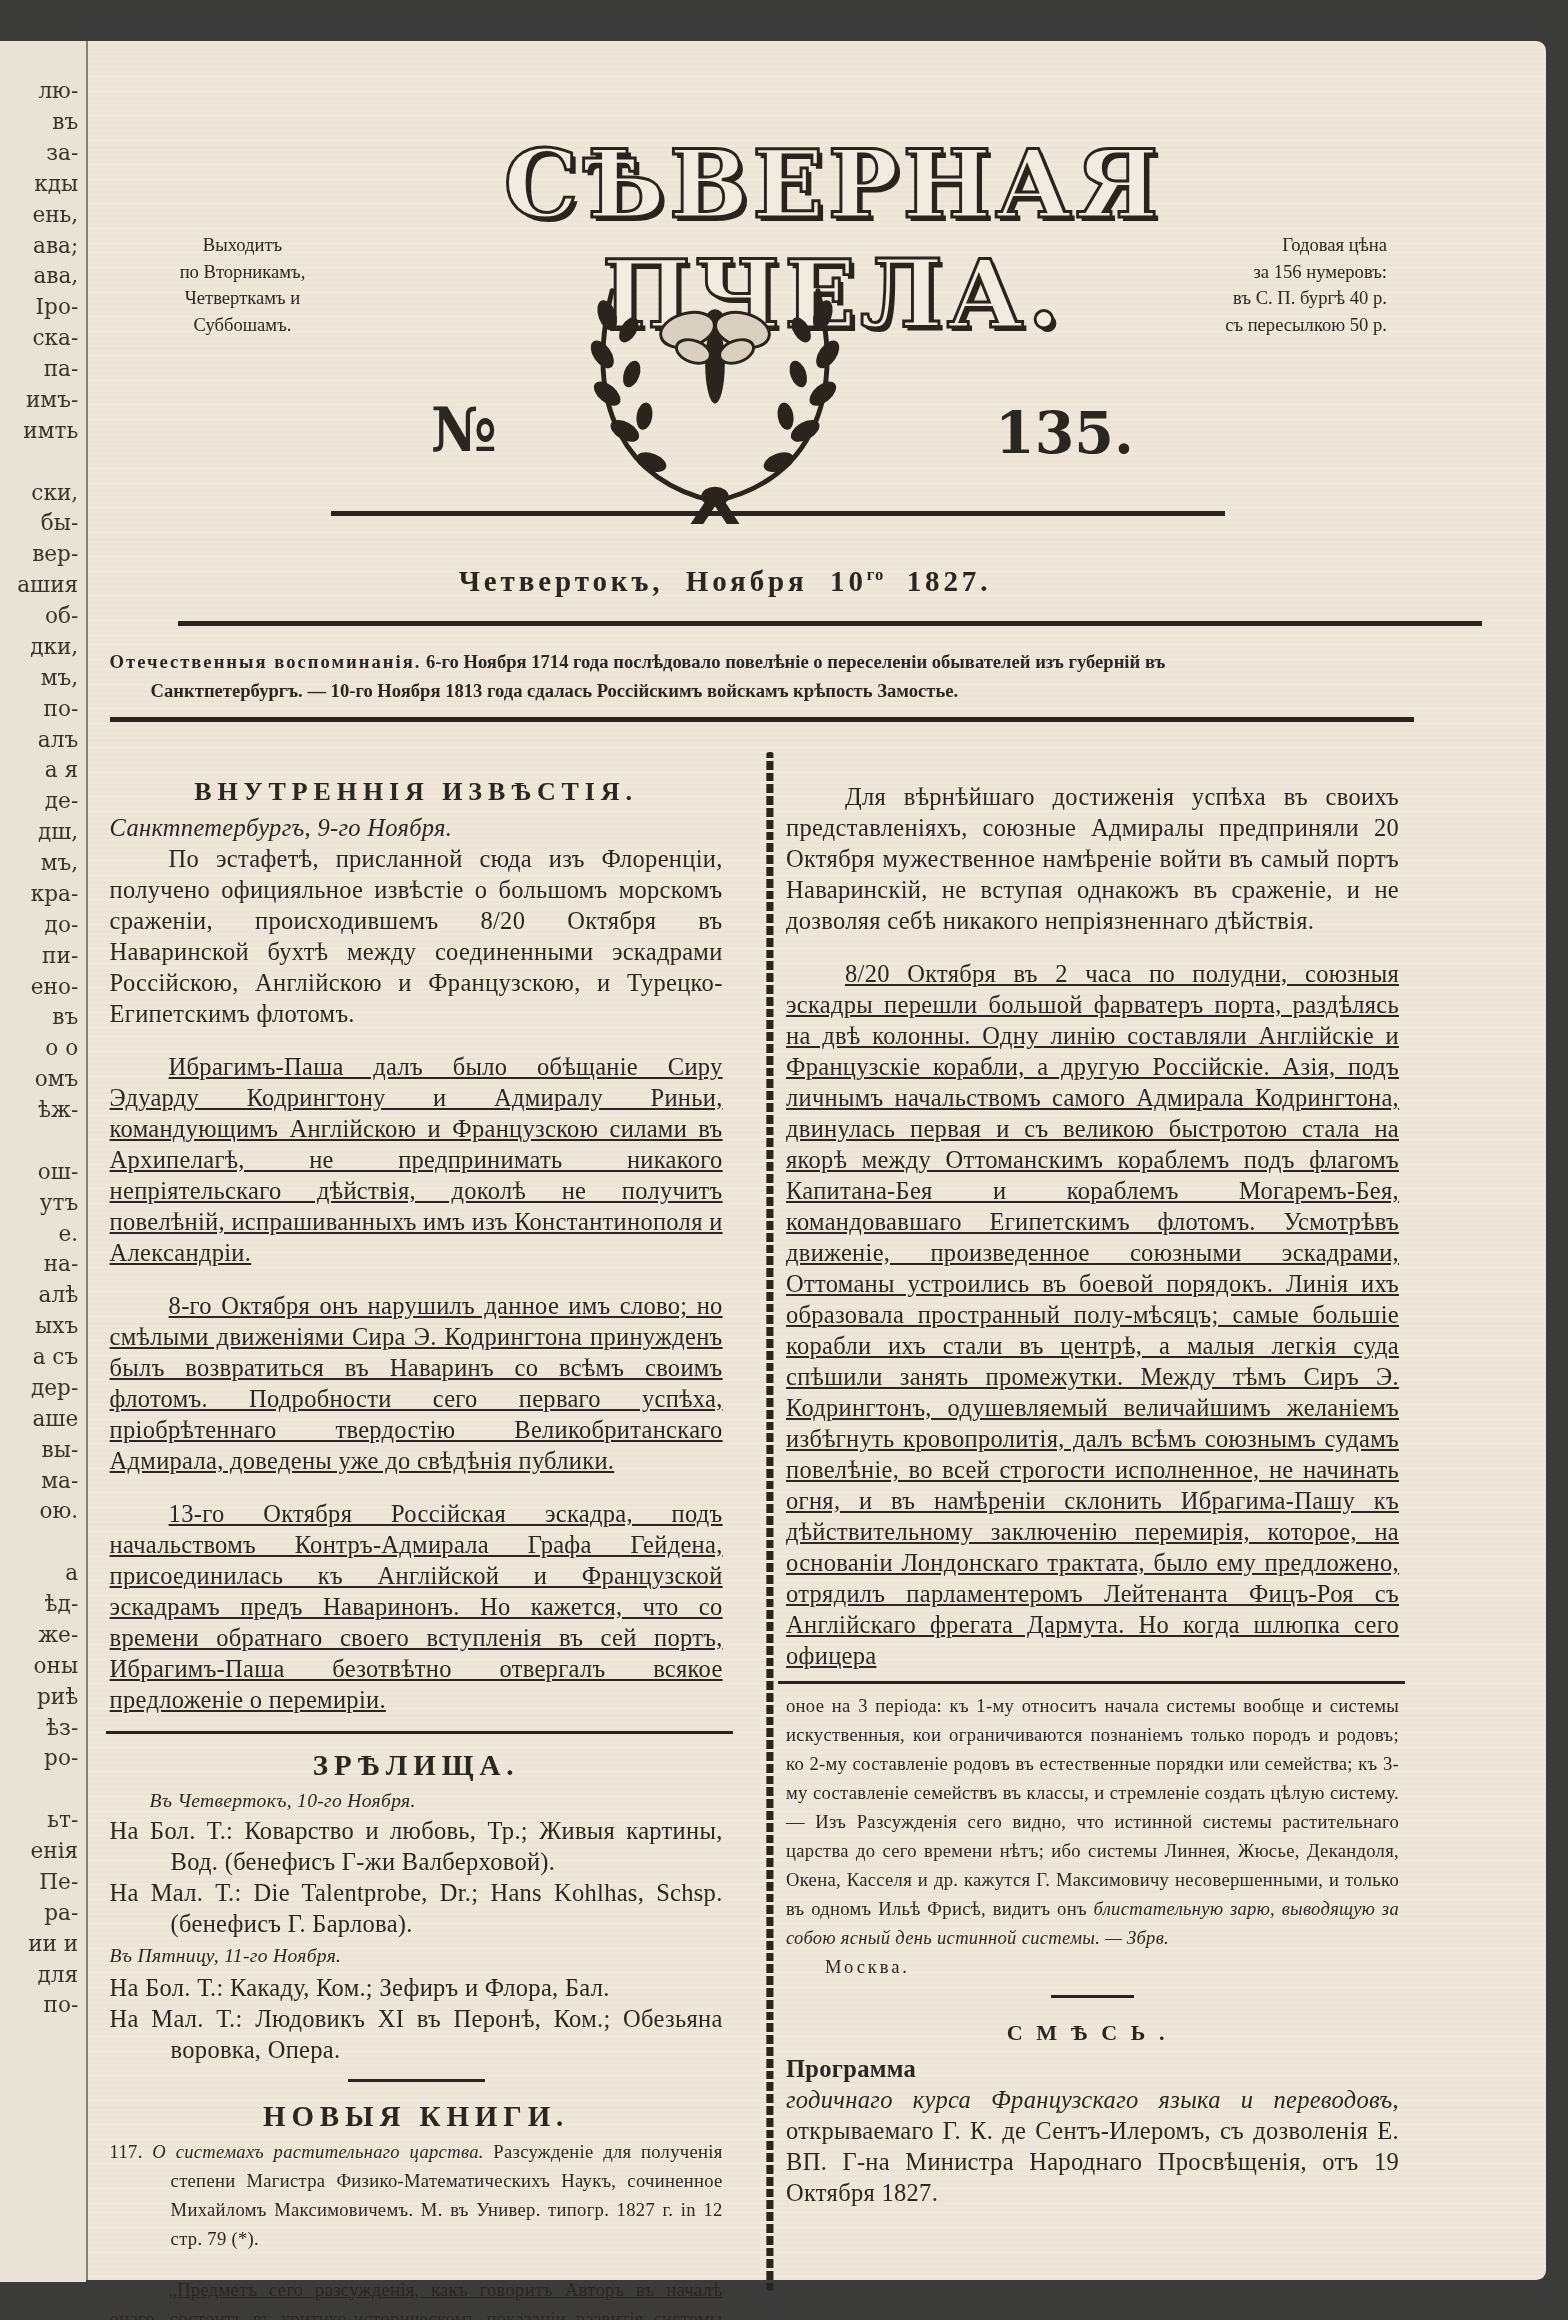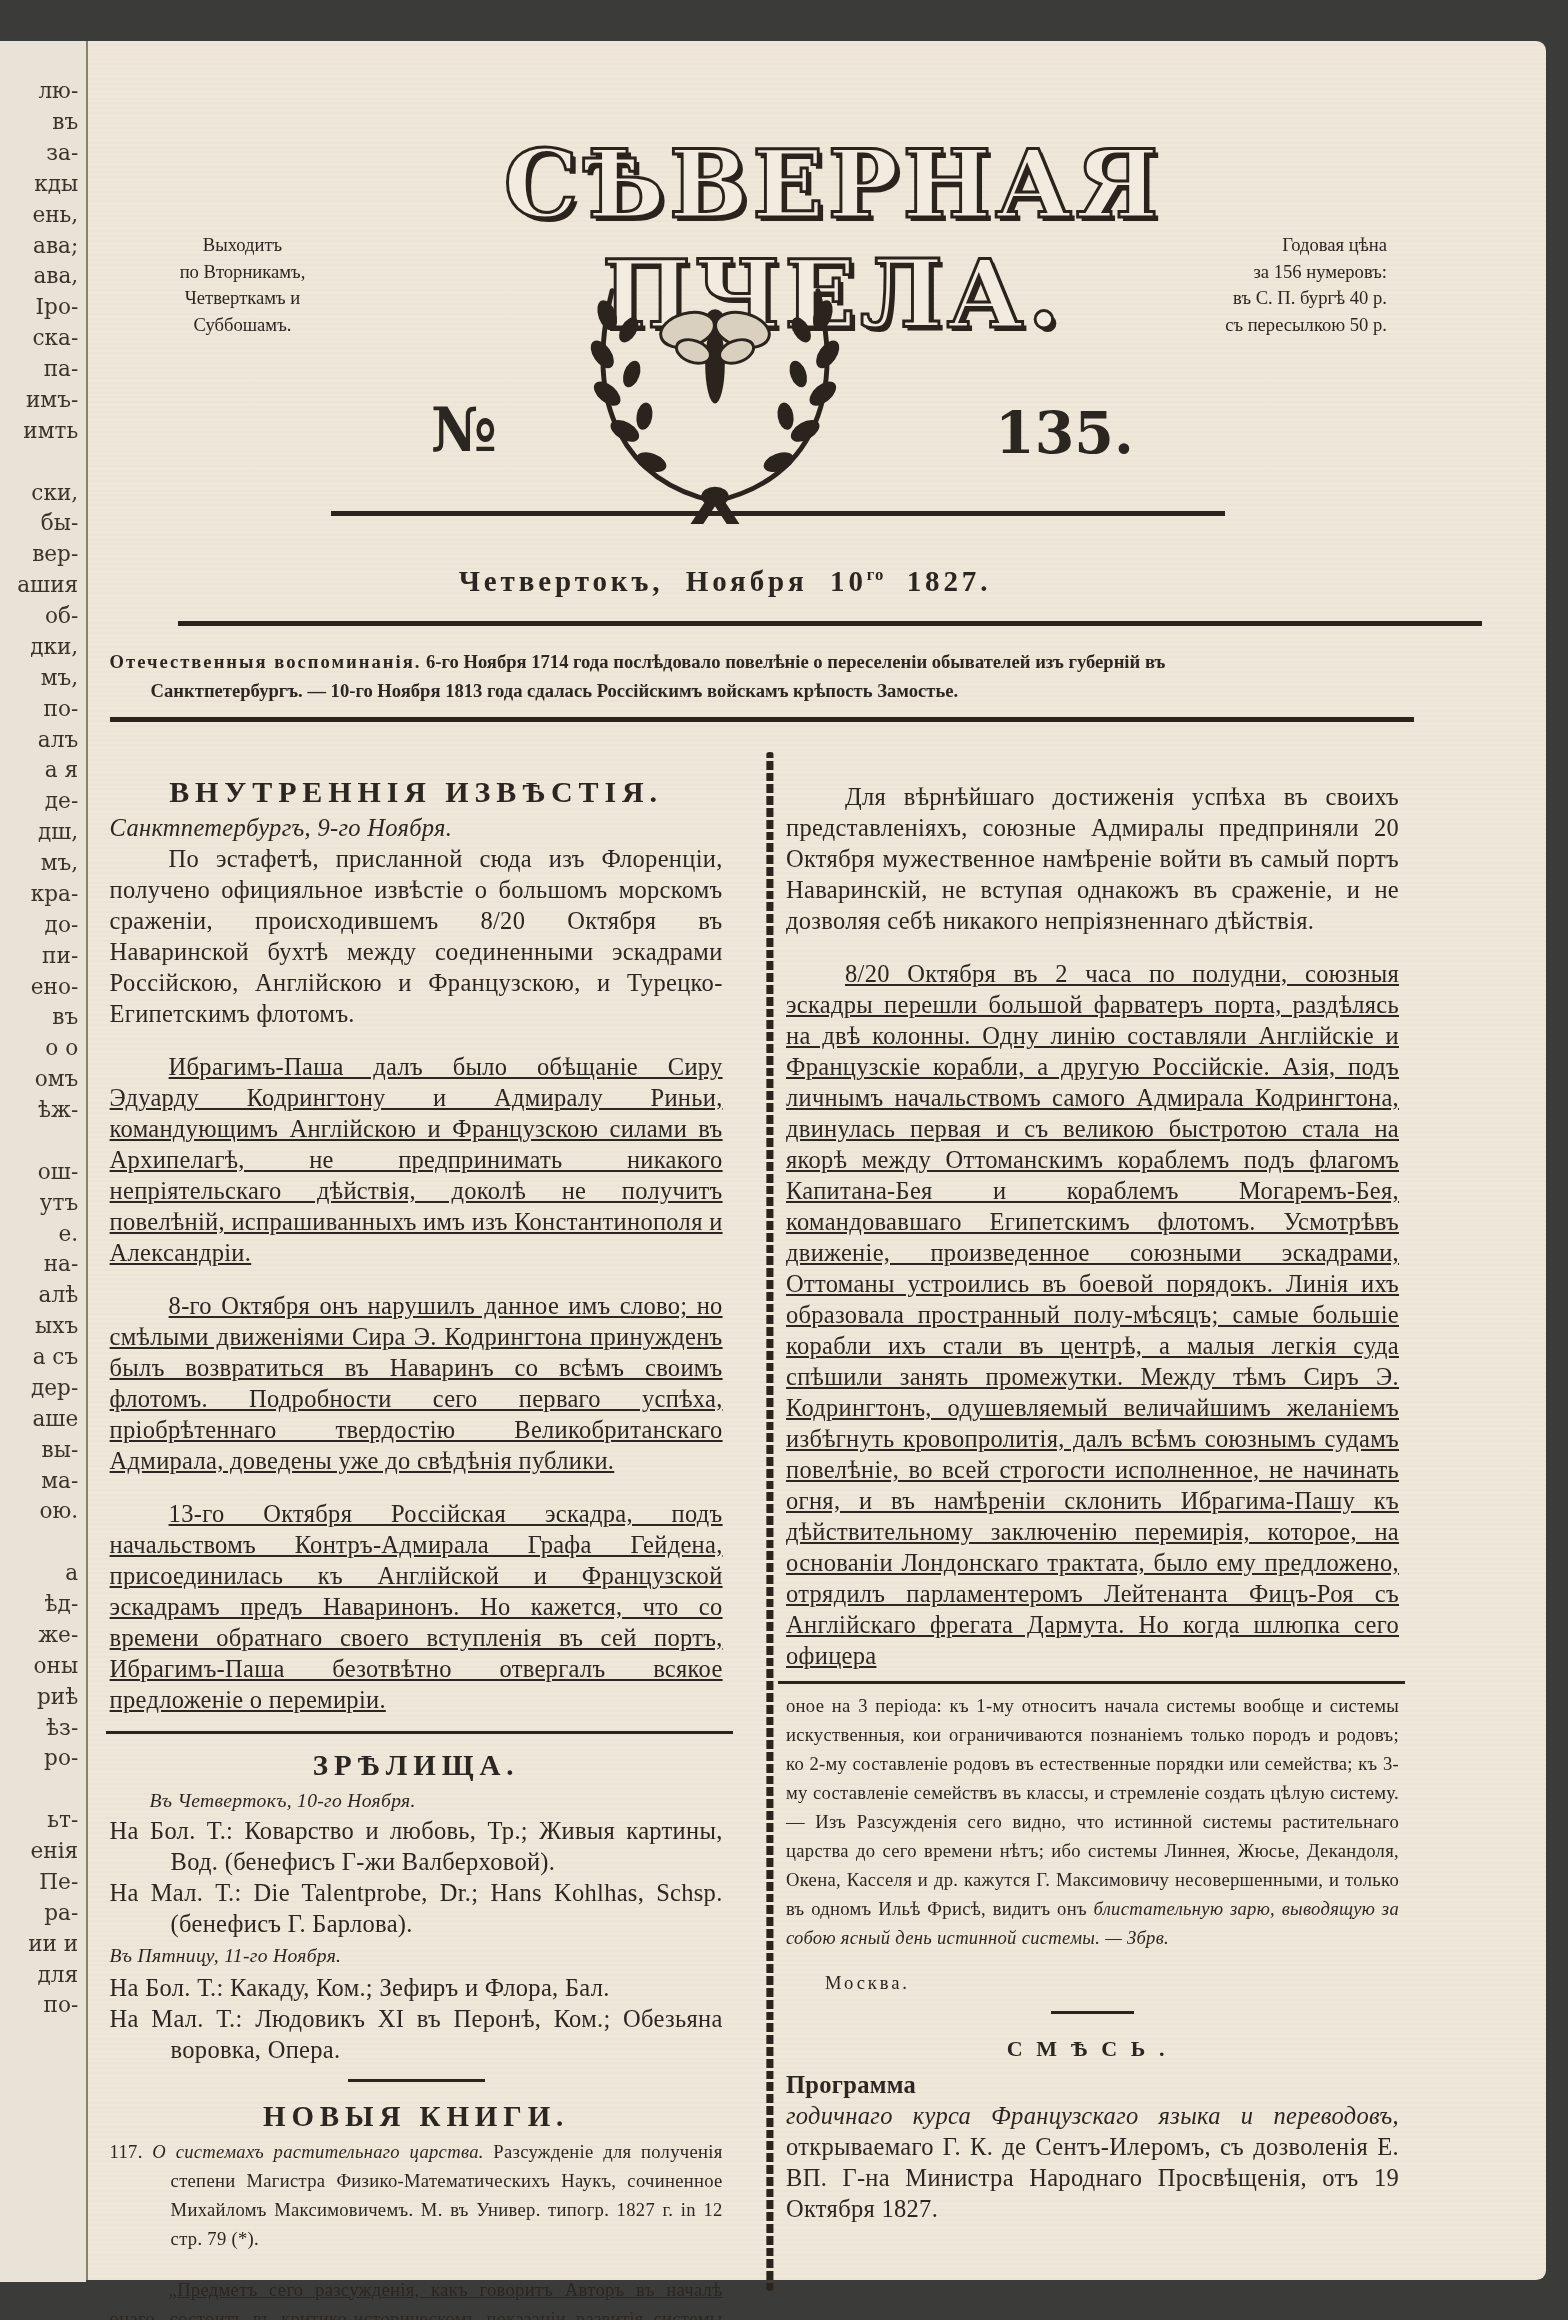--- a/index.html
+++ b/index.html
@@ -57,21 +57,21 @@
   .memories .second { padding-left: 41px; display: block; }
 
   
   .col { position: absolute; font-family: "Liberation Serif", serif; color: #2b2620; }
   .col-left { left: 21.6px; top: 730px; width: 613px; }
   .col-right { left: 698px; top: 740px; width: 613px; }
   .col p { margin: 0; text-align: justify; font-size: 24.5px; line-height: 31px; letter-spacing: 0.3px; }
   .col p.indent { text-indent: 59px; }
   .col p.gap { margin-top: 22px; text-decoration: underline; }
   .h-section {
-    text-align: center; font-weight: bold; font-size: 30px; letter-spacing: 5.9px;
+    text-align: center; font-weight: bold; font-size: 26px; letter-spacing: 5.9px;
     line-height: 41px; margin: 0;
   }
   .h-sub { text-align: center; font-style: italic; font-size: 23.5px; line-height: 33px; margin: 0; }
   .small p, p.small { font-size: 18.6px; line-height: 29px; }
   .theatre-line { font-size: 19.6px; line-height: 30px; padding-left: 61px; text-indent: -61px; margin: 0; text-align: left; }
   .short-rule { height: 2.9px; background: #2a241d; margin: 13.7px auto; }
   .divider {
     position: absolute; left: 676px; top: 711px; width: 11.8px; height: 1539px;
     background: repeating-linear-gradient(180deg, #2a241d 0 5.9px, transparent 5.9px 8.8px, #2a241d 8.8px 11.8px);
     clip-path: polygon(20% 0, 80% 0, 80% 100%, 20% 100%);
@@ -263,21 +263,21 @@
     <p class="indent">Для вѣрнѣйшаго достиженія успѣха въ своихъ представленіяхъ, союзные Адмиралы предприняли 20 Октября мужественное намѣреніе войти въ самый портъ Наваринскій, не вступая однакожъ въ сраженіе, и не дозволяя себѣ никакого непріязненнаго дѣйствія.</p>
     <p class="indent gap">8/20 Октября въ 2 часа по полудни, союзныя эскадры перешли большой фарватеръ порта, раздѣлясь на двѣ колонны. Одну линію составляли Англійскіе и Французскіе корабли, а другую Россійскіе. Азія, подъ личнымъ начальствомъ самого Адмирала Кодрингтона, двинулась первая и съ великою быстротою стала на якорѣ между Оттоманскимъ кораблемъ подъ флагомъ Капитана-Бея и кораблемъ Могаремъ-Бея, командовавшаго Египетскимъ флотомъ. Усмотрѣвъ движеніе, произведенное союзными эскадрами, Оттоманы устроились въ боевой порядокъ. Линія ихъ образовала пространный полу-мѣсяцъ; самые большіе корабли ихъ стали въ центрѣ, а малыя легкія суда спѣшили занять промежутки. Между тѣмъ Сиръ Э. Кодрингтонъ, одушевляемый величайшимъ желаніемъ избѣгнуть кровопролитія, далъ всѣмъ союзнымъ судамъ повелѣніе, во всей строгости исполненное, не начинать огня, и въ намѣреніи склонить Ибрагима-Пашу къ дѣйствительному заключенію перемирія, которое, на основаніи Лондонскаго трактата, было ему предложено, отрядилъ парламентеромъ Лейтенанта Фицъ-Роя съ Англійскаго фрегата Дармута. Но когда шлюпка сего офицера</p>
 
     <div class="short-rule" style="width:627px; margin:9.8px 0 7.8px -7.8px;"></div>
 
     <p class="small" style="font-size:18.6px; line-height:29px; text-align:justify;">
       <span>оное на 3 періода: къ 1-му относитъ начала системы вообще и системы искуственныя, кои ограничиваются познаніемъ только породъ и родовъ; ко 2-му составленіе родовъ въ естественные порядки или семейства; къ 3-му составленіе семействъ въ классы, и стремленіе создать цѣлую систему. — Изъ Разсужденія сего видно, что истинной системы растительнаго царства до сего времени нѣтъ; ибо системы Линнея, Жюсье, Декандоля, Окена, Касселя и др. кажутся Г. Максимовичу несовершенными, и только въ одномъ Ильѣ Фрисѣ, видитъ онъ</span>
       <span class="italic">блистательную зарю, выводящую за собою ясный день истинной системы.</span>
       <span class="italic">— Збрв.</span>
     </p>
-    <p style="font-size:18.6px; line-height:29px; padding-left:39px; letter-spacing:2.9px;margin-top:16px;">Москва.</p>
+    <p style="font-size:18.6px; line-height:29px; padding-left:39px; letter-spacing:2.9px;">Москва.</p>
 
     <div class="short-rule" style="width:83px;"></div>
 
     <h2 class="h-section" style="font-size:22px; letter-spacing:13.7px;">СМѢСЬ.</h2>
     <p class="prog-title">Программа</p>
     <p class="prog-desc">
       <span class="italic">годичнаго курса Французскаго языка и переводовъ,</span>
       <span>открываемаго Г. К. де Сентъ-Илеромъ, съ дозволенія Е. ВП. Г-на Министра Народнаго Просвѣщенія, отъ 19 Октября 1827.</span>
     </p>
   </div>

